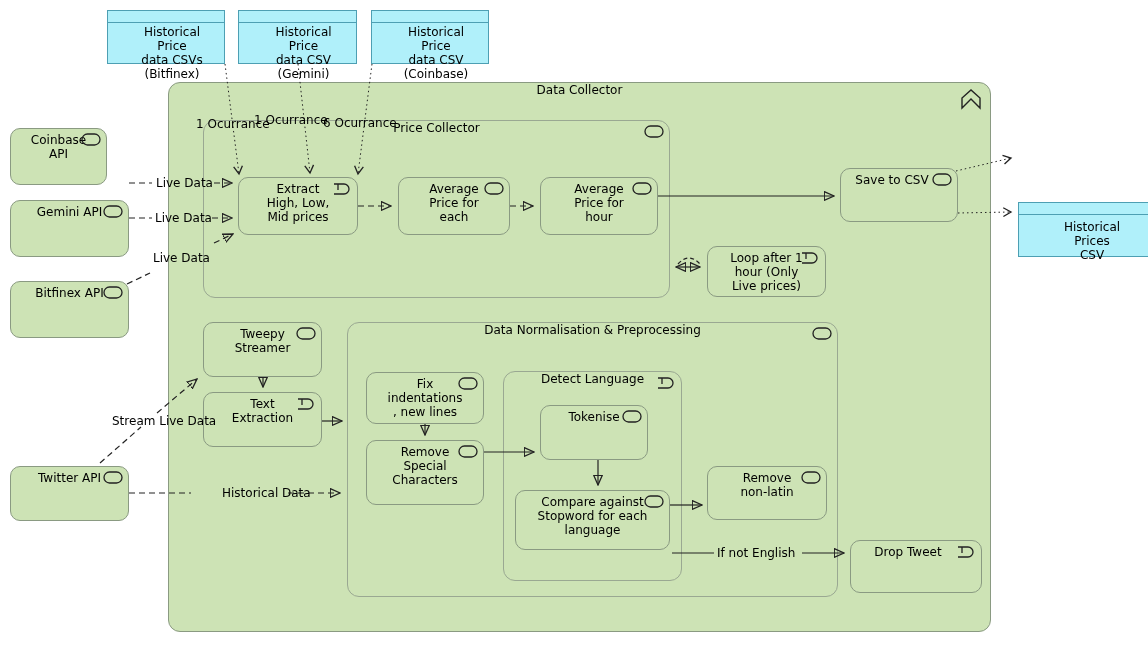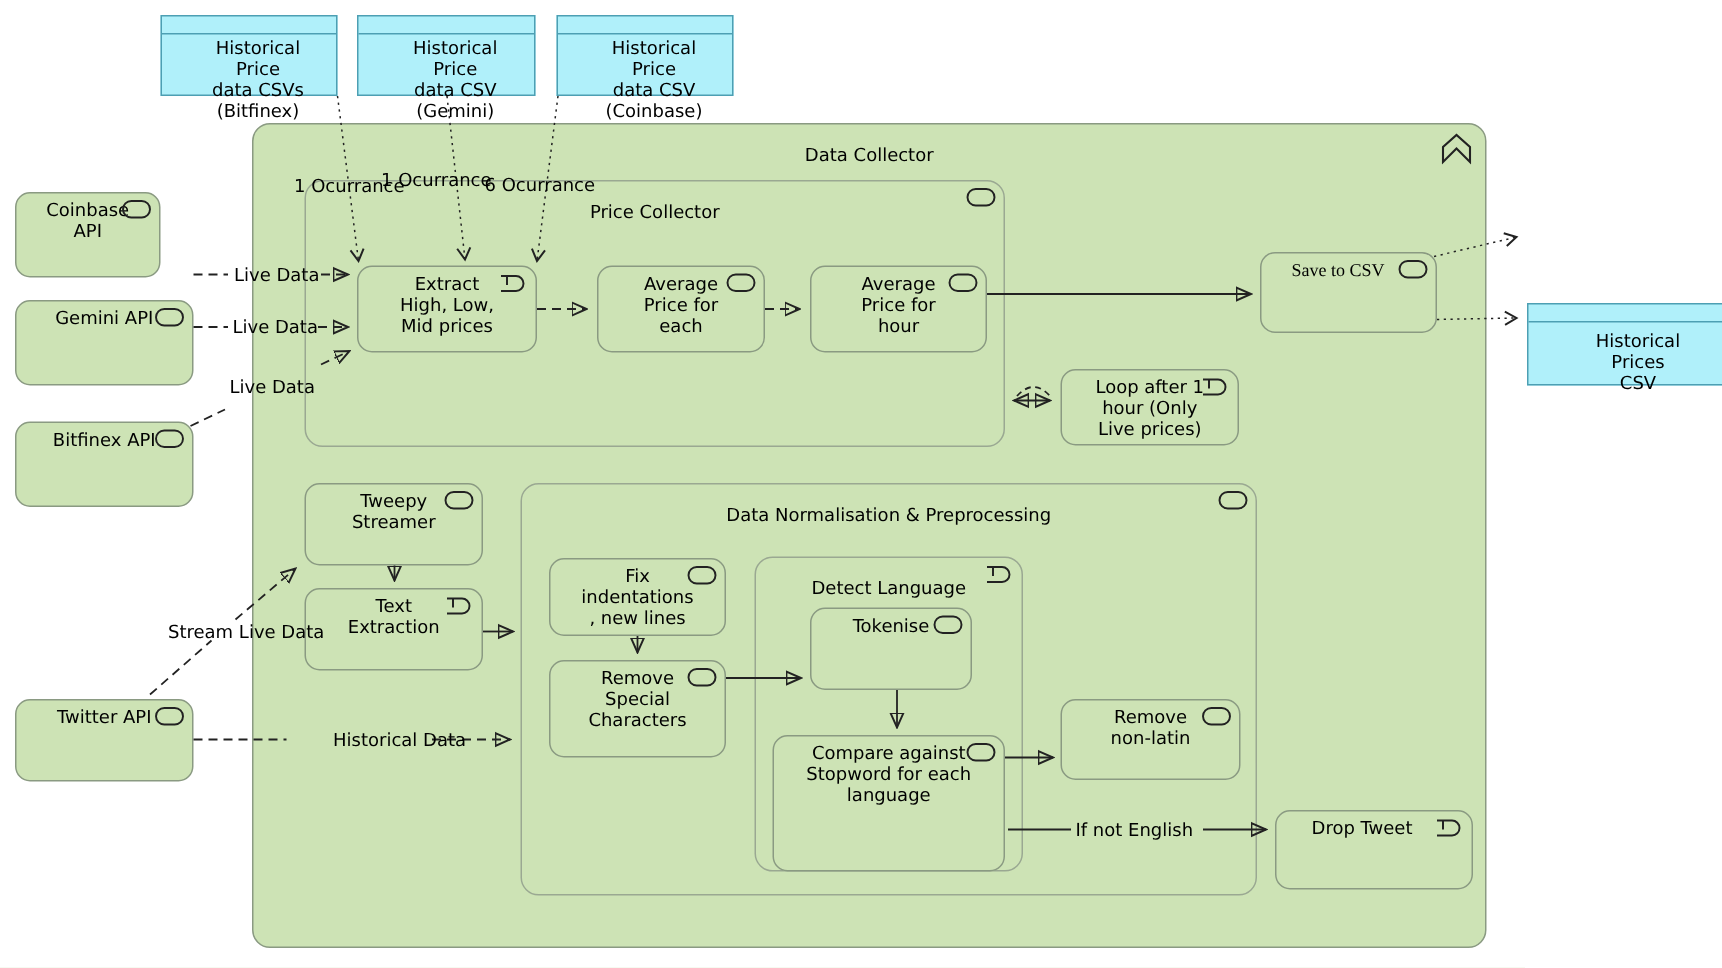--- a/index.html
+++ b/index.html
@@ -1,21 +1,21 @@
 <!DOCTYPE html>
 <html><head>
 <meta charset="utf-8">
 <style>
   html,body{margin:0;padding:0;background:#ffffff;}
   .canvas{position:relative;width:1148px;height:645px;background:#ffffff;
           font-family:"DejaVu Sans","Liberation Sans",sans-serif;font-size:12px;color:#000;overflow:hidden;}
   .node,.group{position:absolute;background:#cde3b5;border:1px solid #8a9a82;border-radius:10px;box-sizing:border-box;}
   .group{border-radius:12px;}
   .lbl{padding:4px 6px 2px 6px;white-space:pre-line;text-align:center;line-height:14px;}
-  .gtitle{padding-top:13px;text-align:center;line-height:14px;}
+  .gtitle{padding-top:0;text-align:center;line-height:14px;}
   .icon{position:absolute;top:4px;right:5px;line-height:0;}
   .icon svg{display:block;}
   .file{position:absolute;background:#b0f0fa;border:1px solid #4d9fb3;box-sizing:border-box;text-align:center;}
   .file .band{height:11px;border-bottom:1px solid #4d9fb3;}
   .file .lbl{padding:2px 18px;line-height:14px;margin-left:12px;}
   svg.edges{position:absolute;left:0;top:0;width:1148px;height:645px;pointer-events:none;}
   svg.edges path{stroke:#222;stroke-width:1.2;fill:none;}
   svg.edges path.dashed{stroke-dasharray:6 4;}
   svg.edges path.dotted{stroke-dasharray:1.5 3;stroke-width:1;}
   .elabel{position:absolute;white-space:nowrap;line-height:14px;}
@@ -145,21 +145,21 @@
 Price for
 hour</div>
     <span class="icon">
         <svg width="20" height="13">
           <rect x="1" y="1" width="18" height="11" rx="5.5" fill="none" stroke="#222" stroke-width="1.3"></rect>
         </svg>
       </span>
   </div>
 
   <div class="node" style="left:840px;top:168px;width:118px;height:54px;">
-    <div class="lbl" style="padding-right:20px;font-family:Liberation Serif, serif;">Save to CSV</div>
+    <div class="lbl" style="padding-right:20px;">Save to CSV</div>
     <span class="icon">
         <svg width="20" height="13">
           <rect x="1" y="1" width="18" height="11" rx="5.5" fill="none" stroke="#222" stroke-width="1.3"></rect>
         </svg>
       </span>
   </div>
 
   <div class="node" style="left:707px;top:246px;width:119px;height:51px;">
     <div class="lbl">Loop after 1
 hour (Only
@@ -211,21 +211,21 @@
       </span>
   </div>
   <div class="node" style="left:540px;top:405px;width:108px;height:55px;">
     <div class="lbl">Tokenise</div>
     <span class="icon">
         <svg width="20" height="13">
           <rect x="1" y="1" width="18" height="11" rx="5.5" fill="none" stroke="#222" stroke-width="1.3"></rect>
         </svg>
       </span>
   </div>
-  <div class="node" style="left:515px;top:490px;width:155px;height:91px;">
+  <div class="node" style="left:515px;top:490px;width:155px;height:60px;">
     <div class="lbl">Compare against
 Stopword for each
 language</div>
     <span class="icon">
         <svg width="20" height="13">
           <rect x="1" y="1" width="18" height="11" rx="5.5" fill="none" stroke="#222" stroke-width="1.3"></rect>
         </svg>
       </span>
   </div>
   <div class="node" style="left:707px;top:466px;width:120px;height:54px;">

